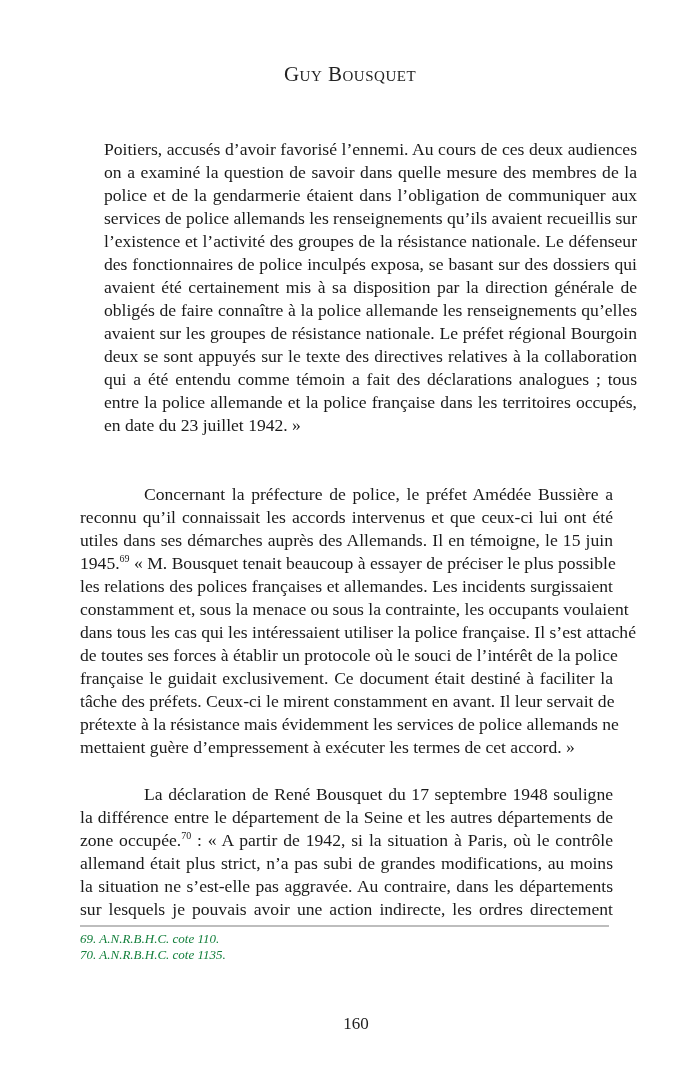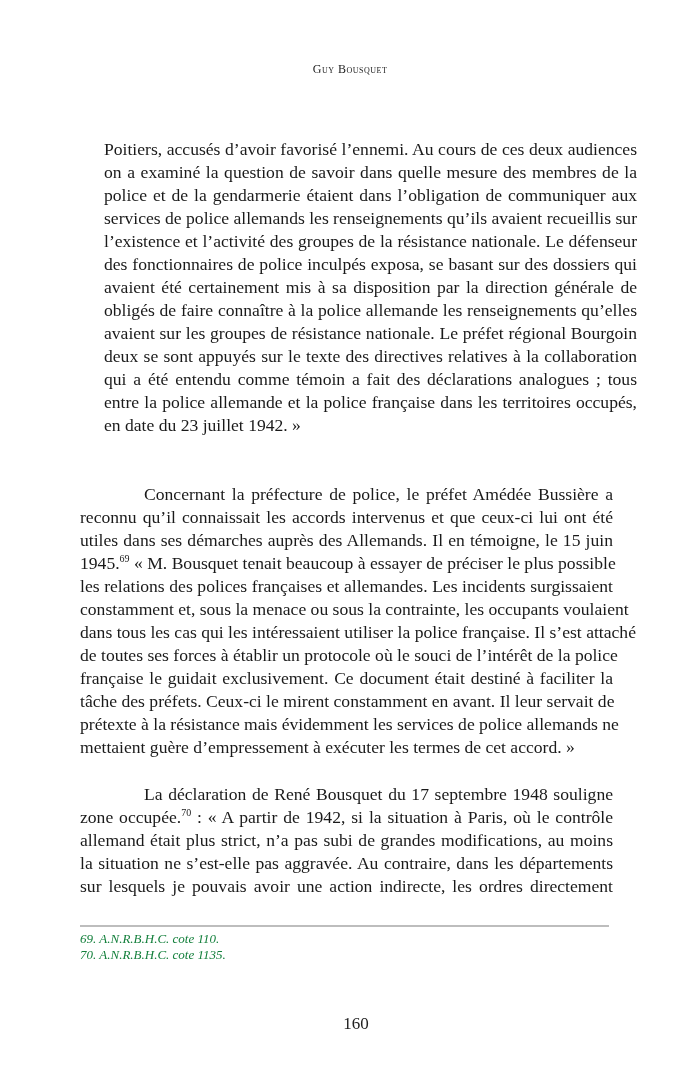--- a/index.html
+++ b/index.html
@@ -14,21 +14,21 @@
       overflow: hidden;
       font-family: "Liberation Serif", "DejaVu Serif", serif;
       color: #1a1a1a;
     }
     .running-head {
       position: absolute;
       top: 62px;
       left: 0;
       width: 700px;
       text-align: center;
-      font-size: 12px;
+      font-size: 21px;
       letter-spacing: 0.5px;
       font-variant: small-caps;
       color: #222;
       font-family: Liberation Serif, serif;
     }
     .text-block {
       position: absolute;
       left: 80px;
       width: 533px;
       font-size: 17.6px;
@@ -115,20 +115,21 @@
   <span class="line">dans tous les cas qui les intéressaient utiliser la police française. Il s’est attaché</span>
   <span class="line">de toutes ses forces à établir un protocole où le souci de l’intérêt de la police</span>
   <span class="line">française le guidait exclusivement. Ce document était destiné à faciliter la</span>
   <span class="line">tâche des préfets. Ceux-ci le mirent constamment en avant. Il leur servait de</span>
   <span class="line">prétexte à la résistance mais évidemment les services de police allemands ne</span>
   <span class="line last">mettaient guère d’empressement à exécuter les termes de cet accord. »</span>
 </div>
 
 <div class="text-block para3">
   <span class="line indent">La déclaration de René Bousquet du 17 septembre 1948 souligne</span>
+  <span class="line">la différence entre le département de la Seine et les autres départements de</span>
   <span class="line"><span>zone occupée.</span><sup class="fn">70</sup><span> : « A partir de 1942, si la situation à Paris, où le contrôle</span></span>
   <span class="line">allemand était plus strict, n’a pas subi de grandes modifications, au moins</span>
   <span class="line">la situation ne s’est-elle pas aggravée. Au contraire, dans les départements</span>
   <span class="line">sur lesquels je pouvais avoir une action indirecte, les ordres directement</span>
 </div>
 
 <div class="footnote-rule"></div>
 
 <div class="footnotes">
   <span class="footnote">69. A.N.R.B.H.C. cote 110.</span>

